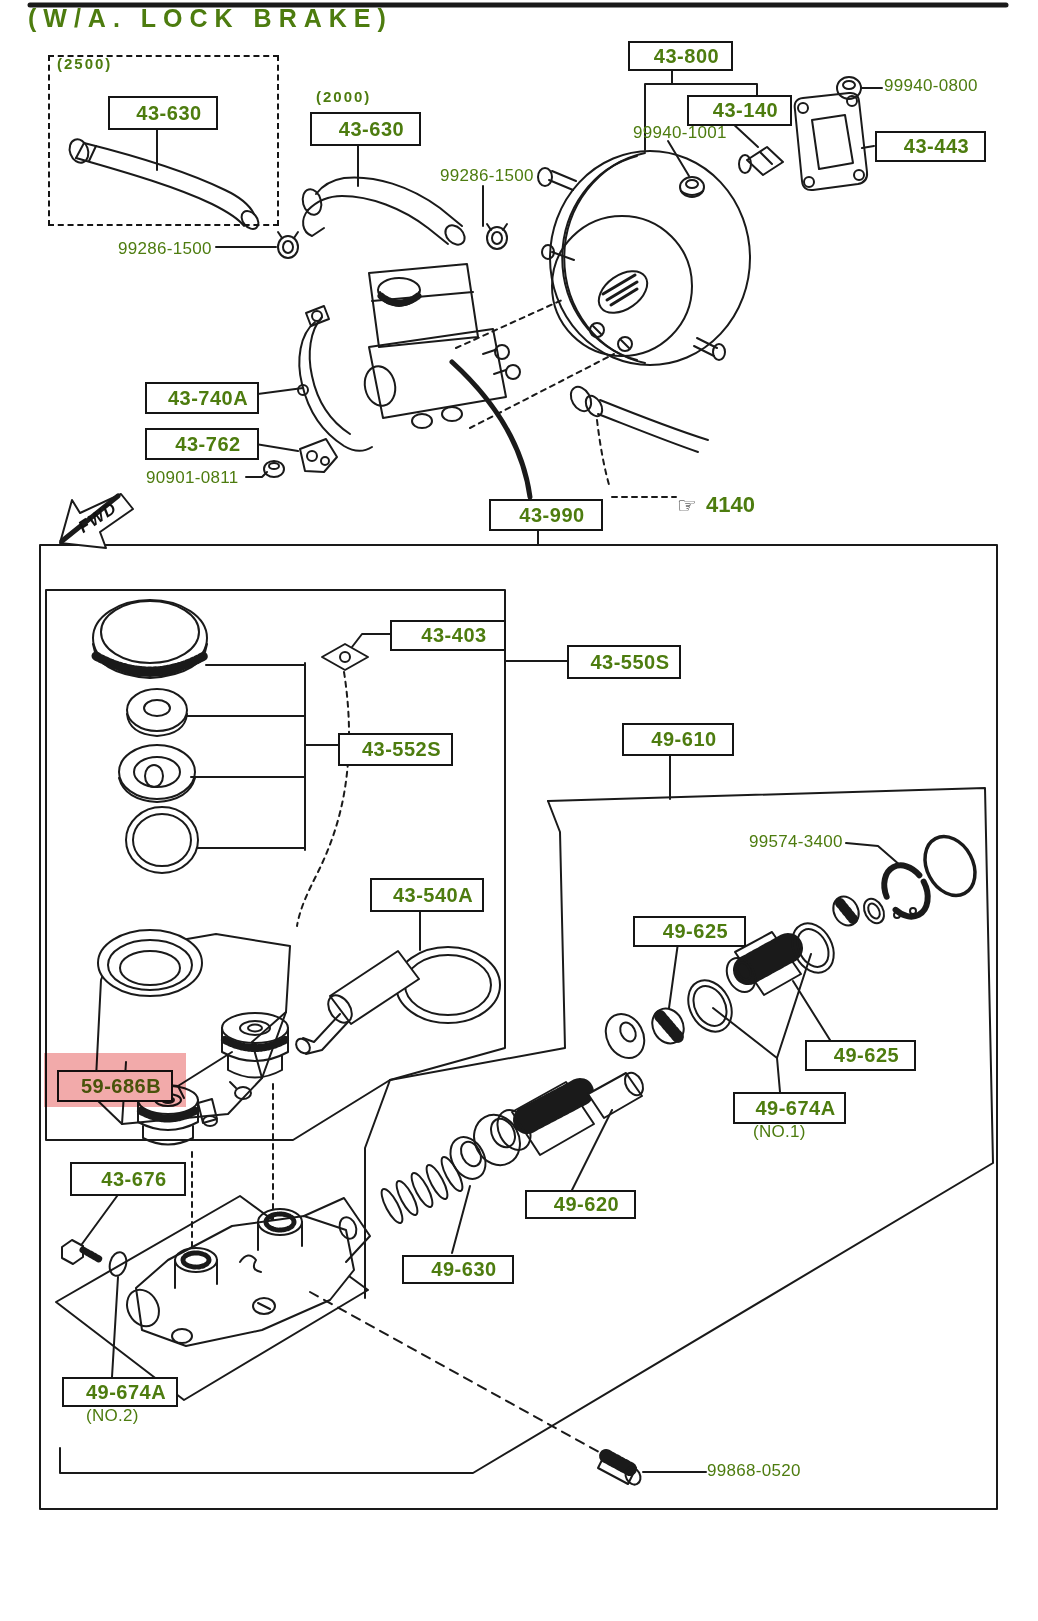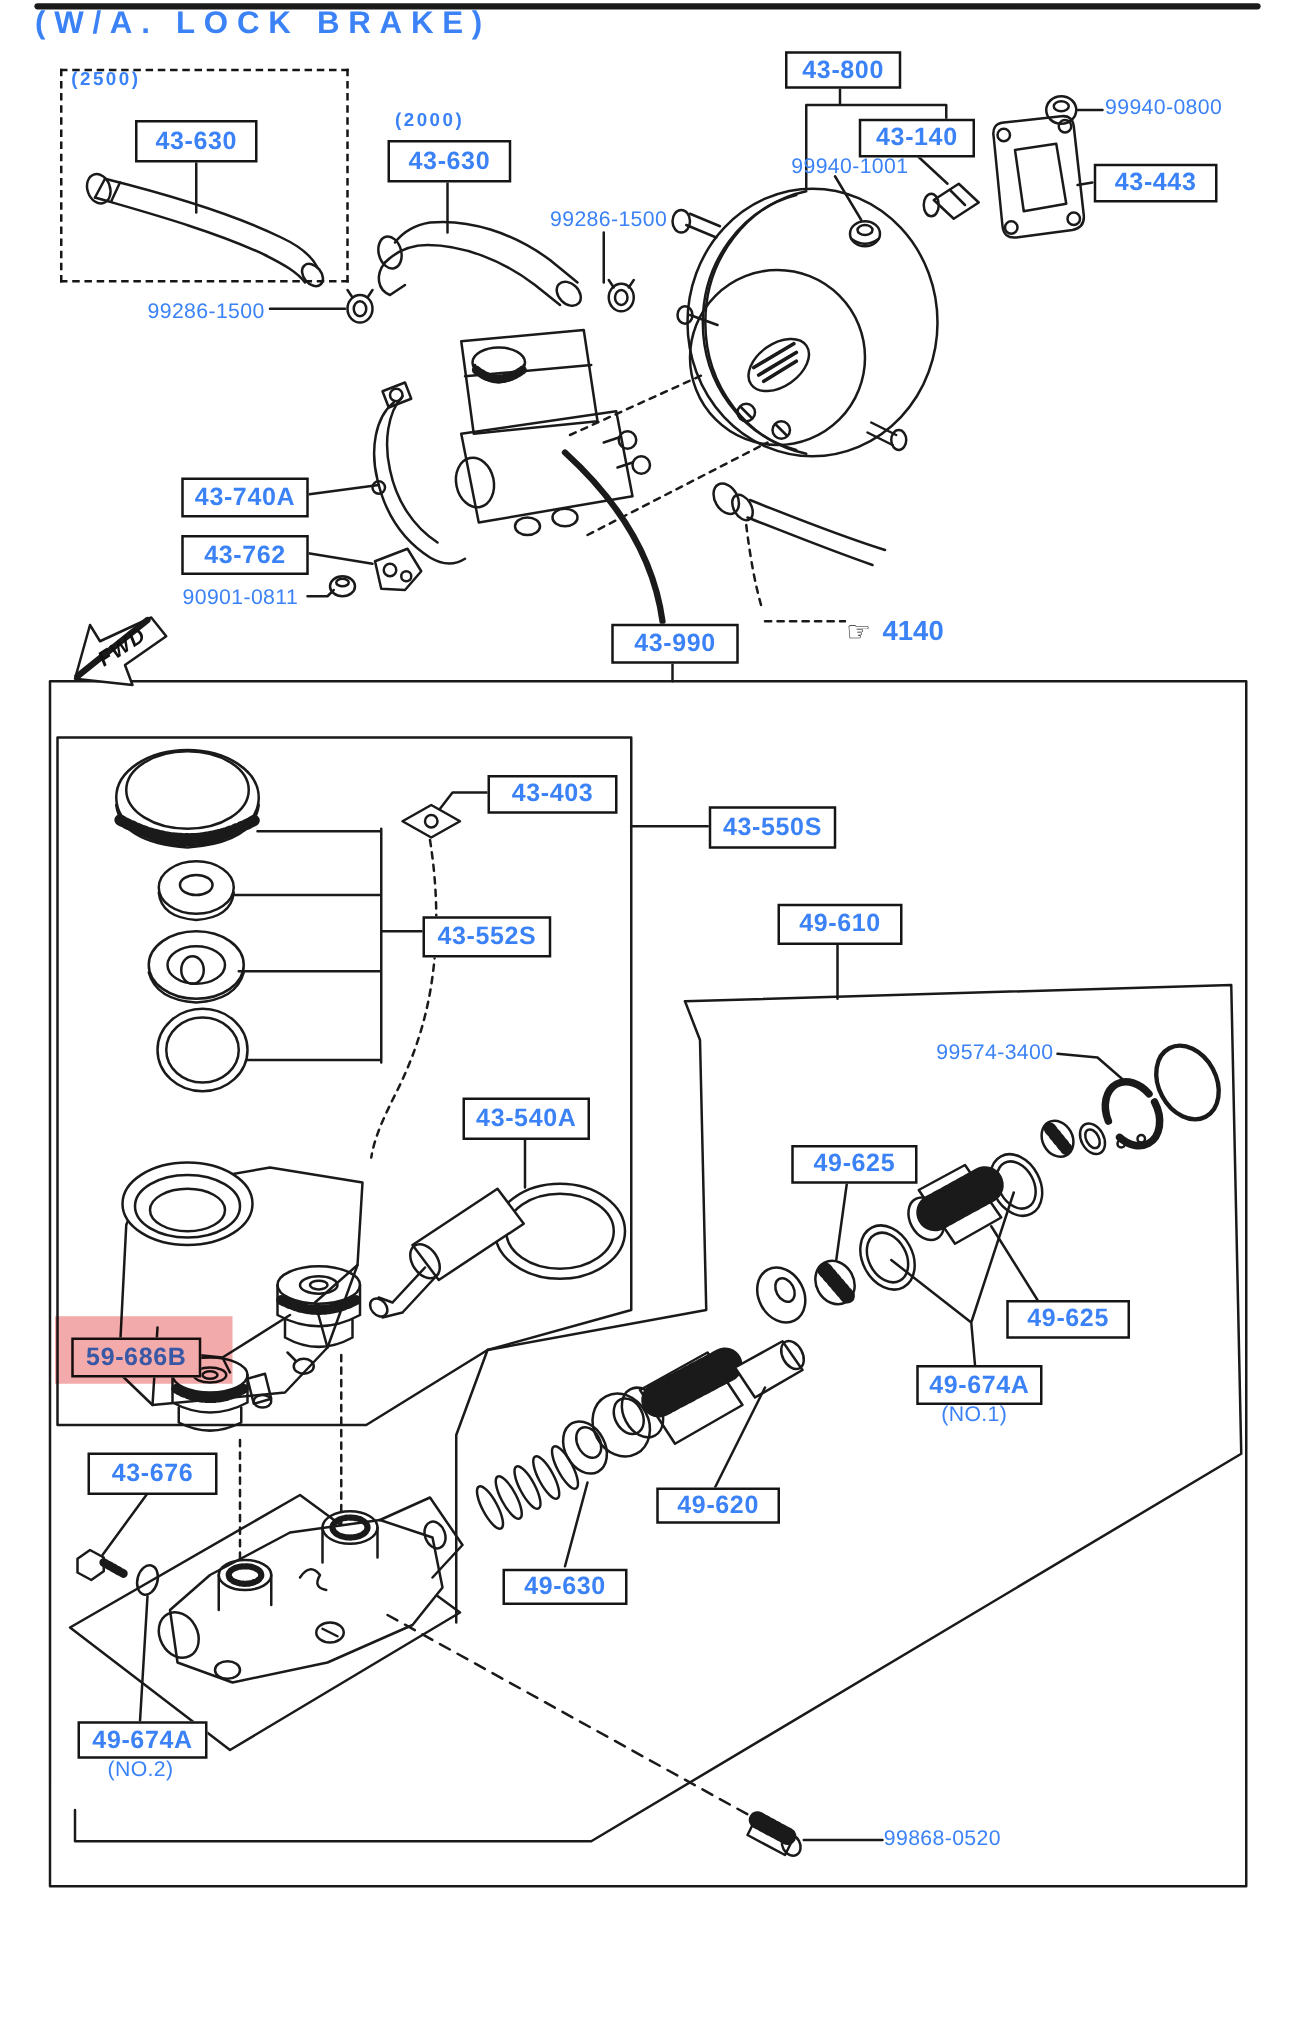--- a/index.html
+++ b/index.html
@@ -1,21 +1,21 @@
 <!DOCTYPE html>
 <html><head>
 <meta charset="utf-8">
 <style>
   html,body{margin:0;padding:0;background:#fff;width:1038px;height:1621px;overflow:hidden;
     font-family:"Liberation Sans",sans-serif;color:#111;}
   #stage{position:relative;width:1038px;height:1621px;background:#fff;}
   svg#art{position:absolute;left:0;top:0;z-index:1;}
-  .lbl{position:absolute;z-index:10;white-space:nowrap;color:#3b82f6;}
+  .lbl{position:absolute;z-index:10;white-space:nowrap;color:#4d7c0f;}
   .boxed{border:2px solid #151515;background:#fff;display:flex;align-items:center;justify-content:center;
-    font-size:20px;font-weight:bold;letter-spacing:0.5px;}
+    font-size:20px;font-weight:bold;letter-spacing:0.5px;padding-left:12px;}
   .plain{font-size:17px;font-weight:normal;letter-spacing:0.3px;}
   .title{font-size:25px;font-weight:bold;letter-spacing:7px;}
   .variant{font-size:15px;font-weight:bold;letter-spacing:2px;}
   .big{font-size:22px;font-weight:bold;text-align:right;}
   .dashedbox{position:absolute;border:2px dashed #151515;z-index:2;}
   .fwd{position:absolute;z-index:10;font-size:17px;font-weight:bold;font-style:italic;
     transform:rotate(-33deg);letter-spacing:1px;}
   .hand{position:absolute;z-index:10;font-size:22px;}
   #highlight{position:absolute;left:44px;top:1053px;width:142px;height:54px;z-index:20;
     background:#ee8e8e;opacity:0.75;mix-blend-mode:multiply;pointer-events:none;}

